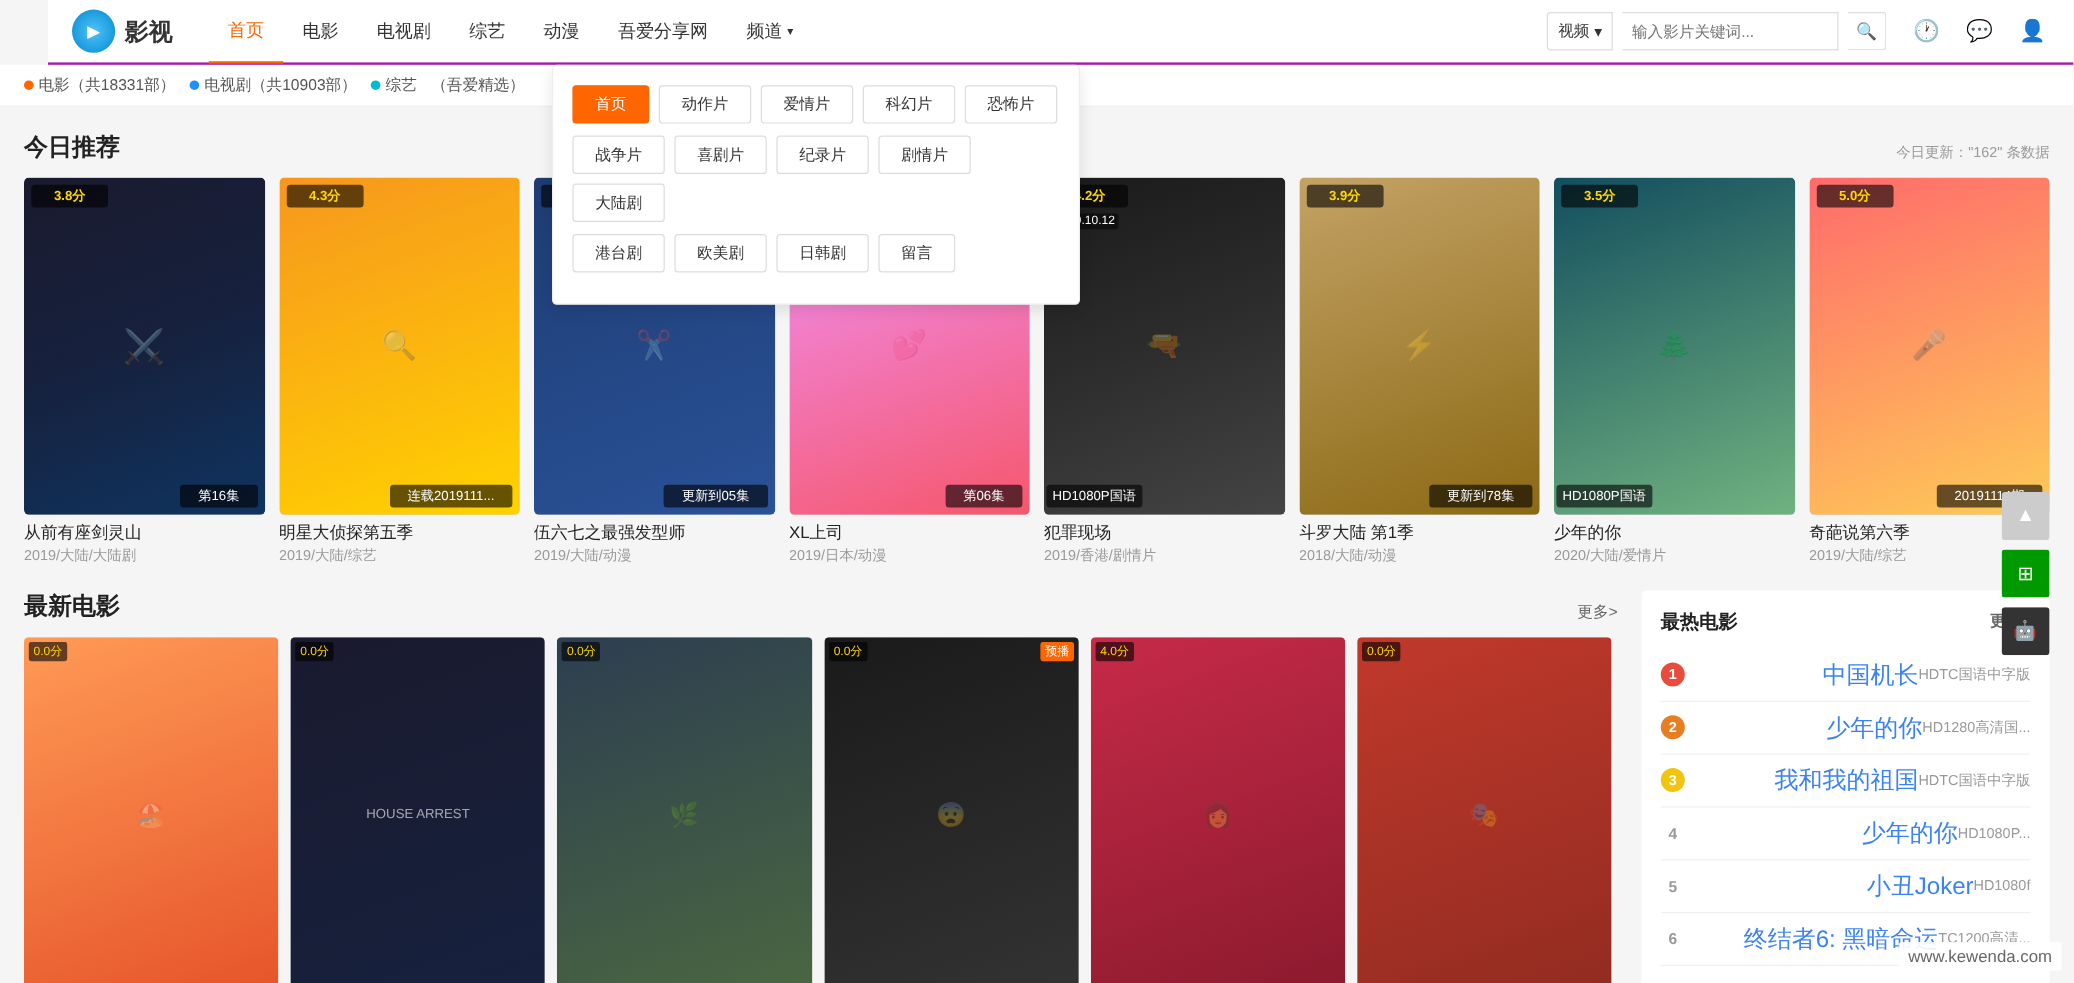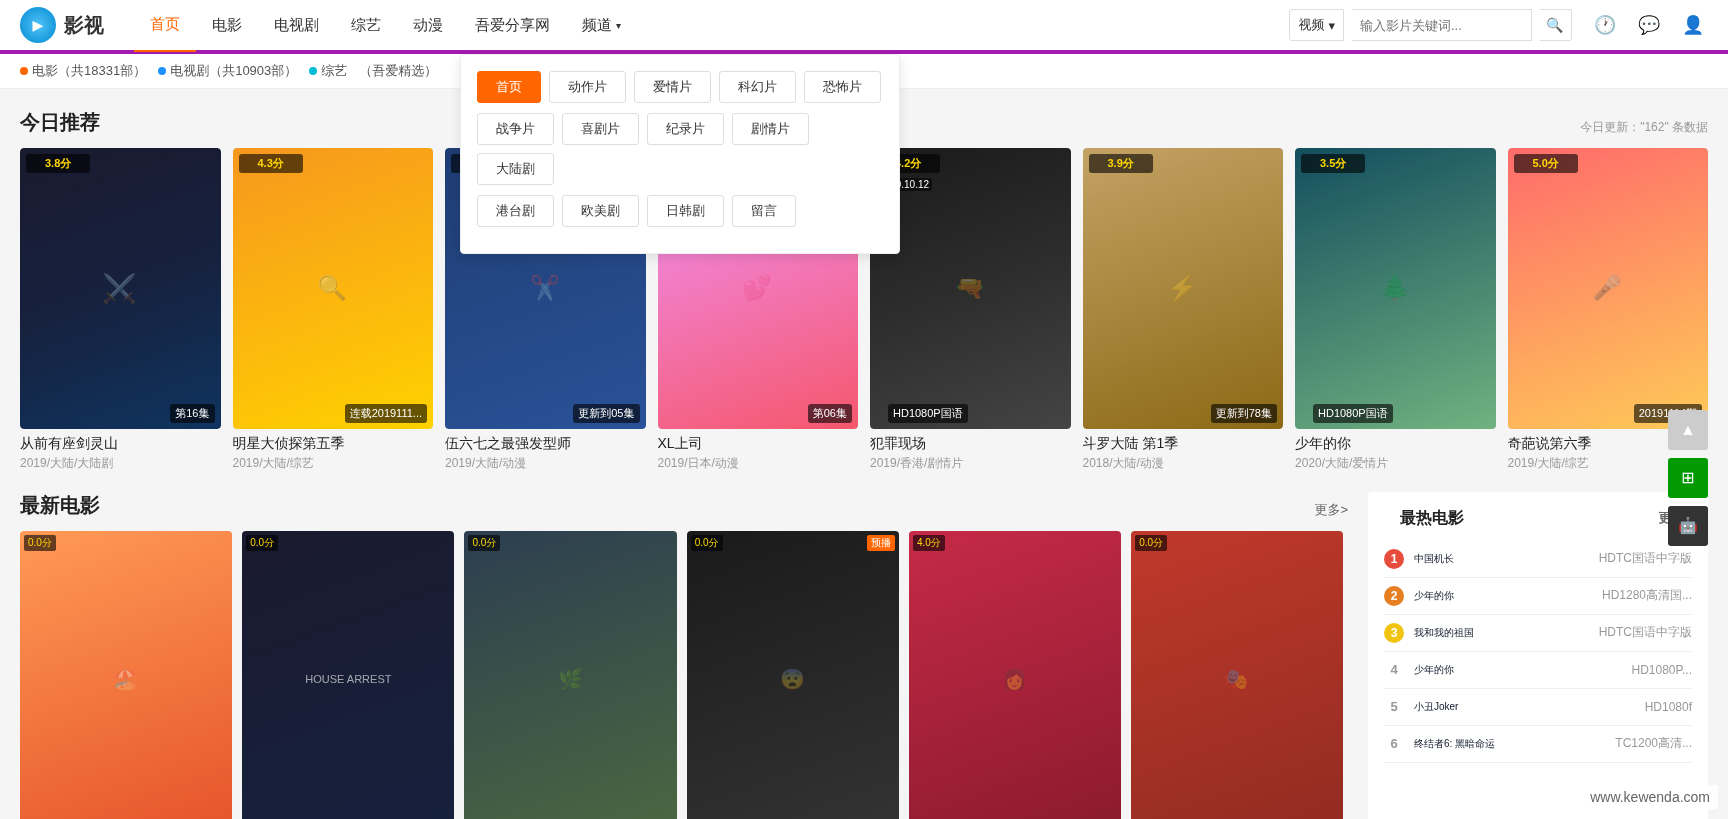--- a/index.html
+++ b/index.html
@@ -1,19 +1,19 @@
 <!DOCTYPE html>
 <html><head>
   <meta charset="utf-8">
   <style>
     * { margin: 0; padding: 0; box-sizing: border-box; }
     body { font-family: 'Microsoft YaHei', Arial, sans-serif; background: #f5f5f5; font-size: 14px; color: #333; overflow-x: hidden; }
     
     
-    .header { background: #fff; height: 54px; display: flex; align-items: center; padding: 0 20px; border-bottom: 4px solid #a21caf; position: relative; z-index: 100; }
+    .header { background: #fff; height: 54px; display: flex; align-items: center; padding: 0 20px; border-bottom: 2px solid #a21caf; position: relative; z-index: 100; margin-left: 40px; }
     .logo { display: flex; align-items: center; gap: 8px; margin-right: 30px; }
     .logo-icon { width: 36px; height: 36px; background: radial-gradient(circle, #4fc3f7, #0288d1); border-radius: 50%; display: flex; align-items: center; justify-content: center; }
     .logo-icon::after { content: '▶'; color: white; font-size: 14px; }
     .logo-text { font-size: 20px; font-weight: bold; color: #333; }
     .nav { display: flex; align-items: center; gap: 0; }
     .nav-item { padding: 0 16px; height: 54px; display: flex; align-items: center; cursor: pointer; font-size: 15px; color: #333; position: relative; }
     .nav-item.active { color: #ff6600; border-bottom: 2px solid #ff6600; }
     .nav-item .arrow { font-size: 10px; margin-left: 4px; }
     .search-area { margin-left: auto; display: flex; align-items: center; gap: 8px; }
     .search-type { border: 1px solid #ddd; background: #fff; padding: 4px 8px; border-radius: 3px 0 0 3px; font-size: 13px; color: #333; cursor: pointer; display: flex; align-items: center; gap: 4px; height: 32px; }
@@ -43,49 +43,49 @@
     .section-title { font-size: 20px; font-weight: bold; color: #222; }
     .section-update { font-size: 12px; color: #999; }
     .section-more { font-size: 13px; color: #666; cursor: pointer; }
 
     
     .movie-grid { display: flex; gap: 12px; overflow: hidden; }
     .movie-card { flex: 1; min-width: 0; cursor: pointer; }
     .movie-poster { position: relative; border-radius: 4px; overflow: hidden; background: #ccc; }
     .poster-placeholder { width: 100%; padding-bottom: 140%; background: linear-gradient(135deg, #667eea 0%, #764ba2 100%); position: relative; }
     .rating-badge { position: absolute; top: 6px; left: 6px; background: rgba(0,0,0,0.6); color: #ffd700; font-size: 11px; padding: 2px 19px; border-radius: 3px; z-index: 2; font-weight: bold; }
-    .episode-badge { position: absolute; bottom: 6px; right: 6px; background: rgba(0,0,0,0.6); color: #fff; font-size: 11px; padding: 2px 5px; border-radius: 3px; z-index: 2; }
-    .quality-badge { position: absolute; bottom: 6px; left: 18px; background: rgba(0,0,0,0.6); color: #fff; font-size: 11px; padding: 2px 5px; border-radius: 3px; z-index: 2; }
+    .episode-badge { position: absolute; bottom: 6px; right: 6px; background: rgba(0,0,0,0.6); color: #fff; font-size: 11px; padding: 2px 15px; border-radius: 3px; z-index: 2; }
+    .quality-badge { position: absolute; bottom: 6px; left: 2px; background: rgba(0,0,0,0.6); color: #fff; font-size: 11px; padding: 2px 5px; border-radius: 3px; z-index: 2; }
     .movie-title { margin-top: 6px; font-size: 14px; color: #222; font-weight: 500; white-space: nowrap; overflow: hidden; text-overflow: ellipsis; }
     .movie-meta { font-size: 12px; color: #999; margin-top: 2px; white-space: nowrap; overflow: hidden; text-overflow: ellipsis; }
 
     
     .p1 { background: linear-gradient(160deg, #1a1a2e 0%, #16213e 50%, #0f3460 100%); }
     .p2 { background: linear-gradient(160deg, #f7971e 0%, #ffd200 100%); }
     .p3 { background: linear-gradient(160deg, #1e3c72 0%, #2a5298 100%); }
     .p4 { background: linear-gradient(160deg, #f093fb 0%, #f5576c 100%); }
     .p5 { background: linear-gradient(160deg, #1a1a1a 0%, #2d2d2d 50%, #444 100%); }
     .p6 { background: linear-gradient(160deg, #c3a265 0%, #8b6914 100%); }
     .p7 { background: linear-gradient(160deg, #134e5e 0%, #71b280 100%); }
     .p8 { background: linear-gradient(160deg, #ff6b6b 0%, #feca57 100%); }
 
     
     .bottom-section { display: flex; gap: 20px; margin-top: 20px; }
     .movie-latest { flex: 1; }
     .movie-hot { width: 340px; background: #fff; border-radius: 4px; padding: 16px; }
-    .hot-title { font-size: 16px; font-weight: bold; color: #222; margin-bottom: 12px; display: flex; justify-content: space-between; align-items: center; margin-left: 16px; }
+    .hot-title { font-size: 16px; font-weight: bold; color: #222; margin-bottom: 12px; display: flex; justify-content: space-between; align-items: center; }
     .hot-item { display: flex; align-items: center; padding: 8px 0; border-bottom: 1px solid #f0f0f0; }
     .hot-rank { width: 20px; height: 20px; border-radius: 50%; display: flex; align-items: center; justify-content: center; font-size: 12px; font-weight: bold; margin-right: 10px; flex-shrink: 0; }
     .hot-rank.r1 { background: #e74c3c; color: #fff; }
     .hot-rank.r2 { background: #e67e22; color: #fff; }
     .hot-rank.r3 { background: #f1c40f; color: #fff; }
     .hot-rank.r4 { color: #999; font-size: 13px; }
     .hot-rank.r5 { color: #999; font-size: 13px; }
     .hot-rank.r6 { color: #999; font-size: 13px; }
-    .hot-name { flex: 1; font-size: 10px; color: #0f172a; cursor: pointer; }
+    .hot-name { flex: 1; font-size: 20px; color: #3b82f6; cursor: pointer; text-align: right; }
     .hot-quality { font-size: 12px; color: #999; }
 
     
     .latest-grid { display: flex; gap: 10px; flex-wrap: wrap; }
     .latest-card { width: calc(16.66% - 9px); cursor: pointer; }
     .latest-poster { position: relative; border-radius: 4px; overflow: hidden; }
     .latest-poster-inner { width: 100%; padding-bottom: 140%; position: relative; }
     .latest-badge { position: absolute; top: 4px; left: 4px; background: rgba(0,0,0,0.6); color: #ffd700; font-size: 10px; padding: 1px 4px; border-radius: 2px; }
     .latest-badge-pre { position: absolute; top: 4px; right: 4px; background: #ff6600; color: #fff; font-size: 10px; padding: 1px 4px; border-radius: 2px; }
 

